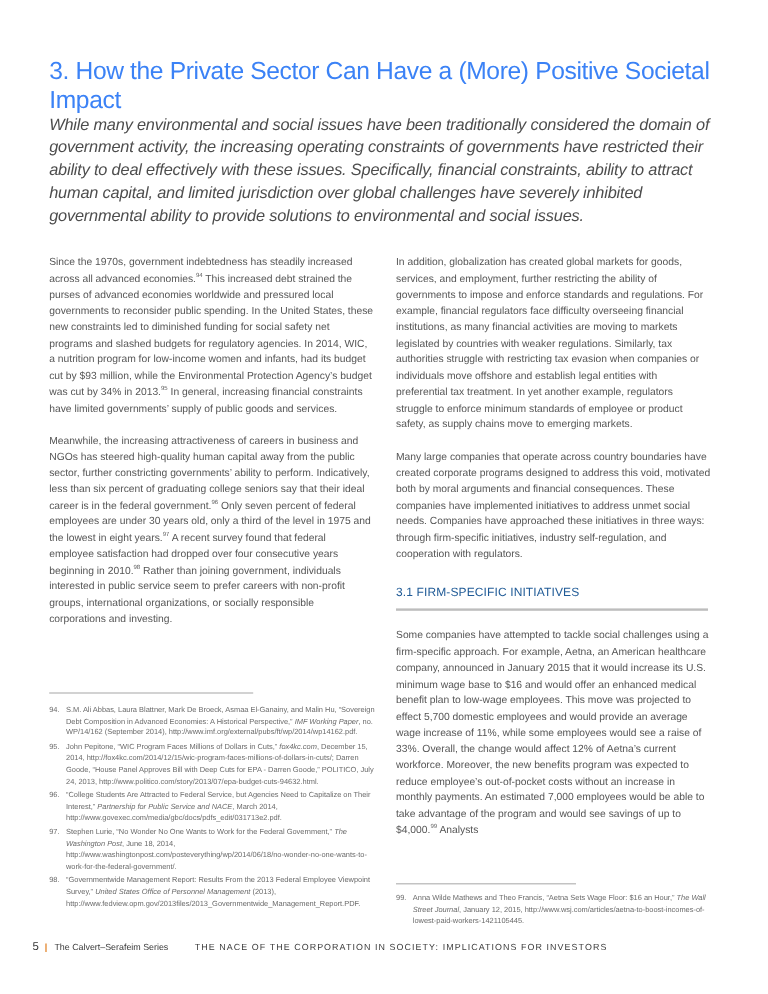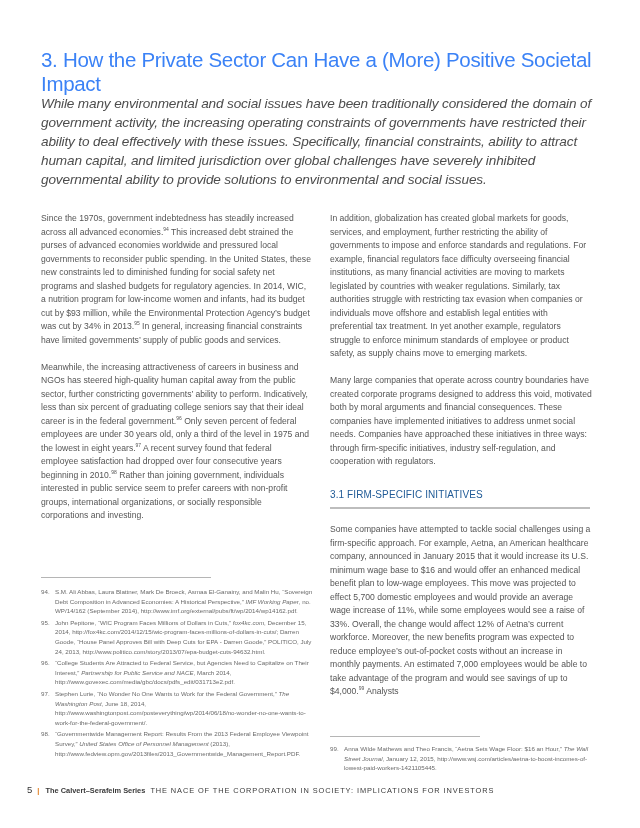--- a/index.html
+++ b/index.html
@@ -15,21 +15,21 @@
   .section-rule { height: 2px; background: #bdbdbd; width: 260px; margin: 6px 0 14px 0; }
   .fn-rule { position: absolute; height: 1px; background: #b5b5b5; }
   .footnotes { position: absolute; font-size: 6.2px; line-height: 9.6px; color: #6a6a6a; }
   .fn { display: flex; margin-bottom: 2px; }
   .fn-num { width: 14px; flex: 0 0 14px; }
   .fn-text { flex: 1; }
   .fn-text i { font-style: italic; }
   .footer { position: absolute; left: 27px; top: 784px; font-size: 7.4px; color: #3a3a3a; white-space: nowrap; }
   .footer .num { font-size: 9.5px; color: #333; margin-right: 3px; }
   .footer .sep { color: #e07b1a; margin-right: 4px; font-weight: bold; }
-  .footer .series { margin-right: 3px; font-weight: bold; }
+  .footer .series { margin-right: 20px; }
   .footer .title { letter-spacing: 0.9px; }
 </style>
 </head>
 <body>
 
 <h1 class="page-title">3. How the Private Sector Can Have a (More) Positive Societal Impact</h1>
 <p class="intro">While many environmental and social issues have been traditionally considered the domain of government activity, the increasing operating constraints of governments have restricted their ability to deal effectively with these issues. Specifically, financial constraints, ability to attract human capital, and limited jurisdiction over global challenges have severely inhibited governmental ability to provide solutions to environmental and social issues.</p>
 
 <div class="col col-left">
   <div>

